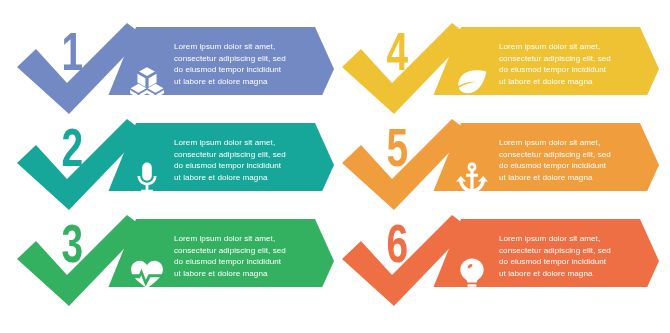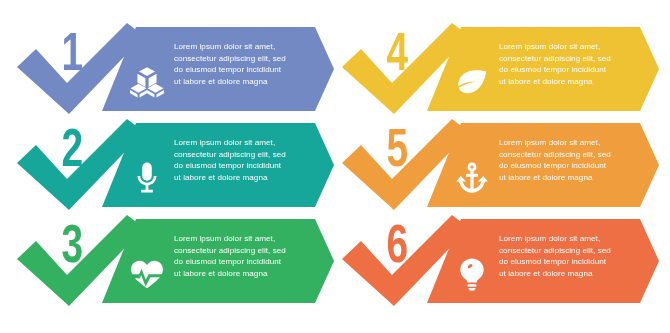--- a/index.html
+++ b/index.html
@@ -61,21 +61,21 @@
     transform-origin: 50% 50%;
     letter-spacing: -1px;
   }
 
   
   .banner {
     position: absolute;
     left: 88px;
     top: 6px;
     width: 232px;
-    height: 84px;
+    height: 68px;
     -webkit-clip-path: polygon(34px 0, 232px 0, 232px 42px, 232px 42px, 206px 84px, 0 84px);
     clip-path: polygon(34px 0, 213px 0, 232px 42px, 213px 84px, 0 84px);
   }
 
   .banner-inner {
     position: absolute;
     inset: 0;
   }
 
   

